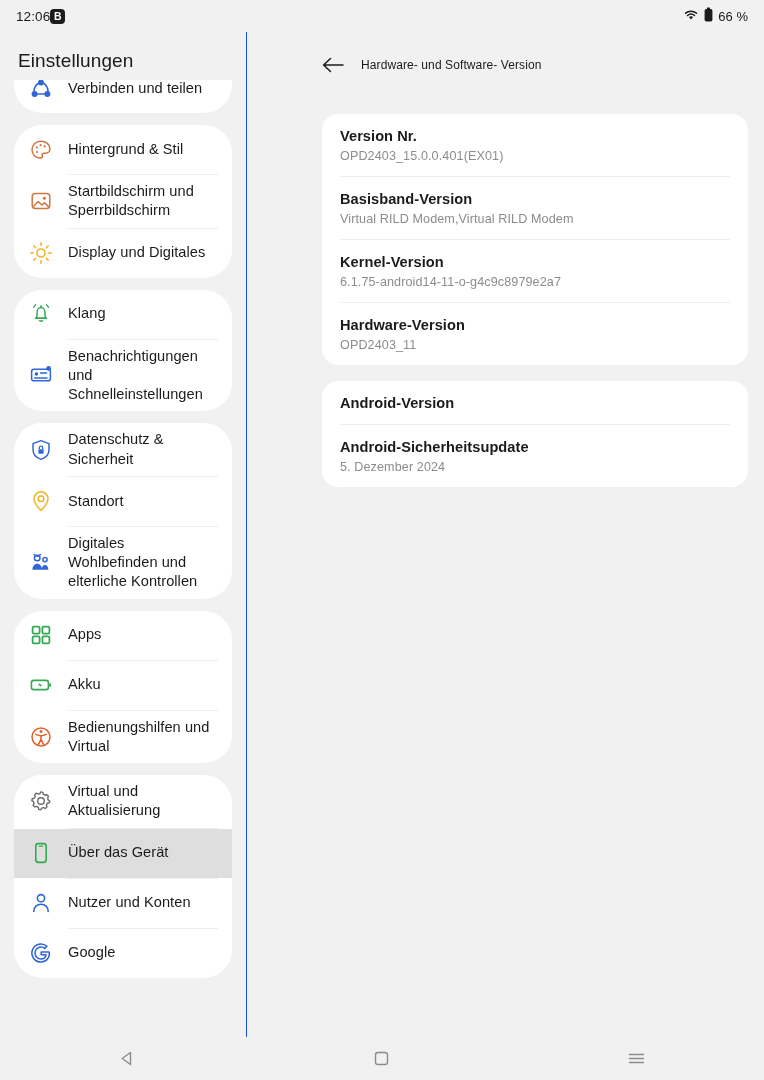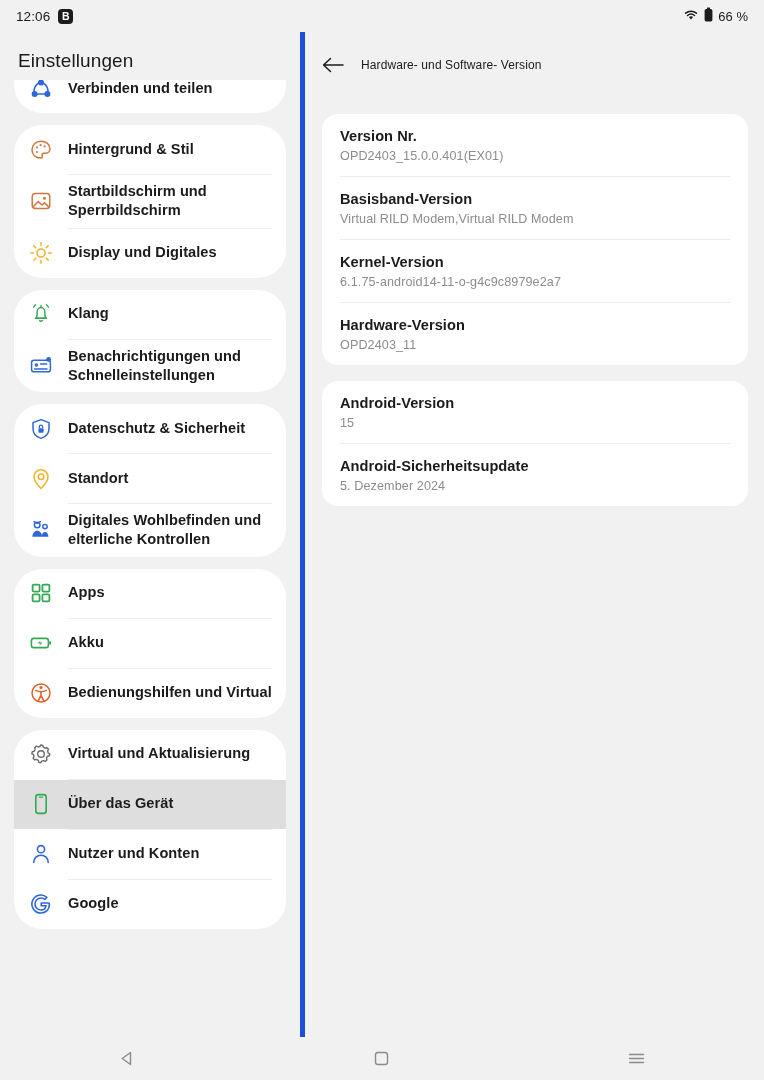--- a/index.html
+++ b/index.html
@@ -11,46 +11,46 @@
     overflow:hidden;
   }
   #screen { position:relative; width:764px; height:1080px; background:#f1f1f1; }
 
   
   .statusbar {
     position:absolute; top:0; left:0; width:764px; height:32px;
     display:flex; align-items:center; justify-content:space-between;
     padding:0 16px;
   }
-  .sb-left { display:flex; align-items:center; gap:8px; }
+  .sb-left { display:flex; align-items:center; }
   .sb-clock { font-size:13.5px; color:#1b1b1b; letter-spacing:.1px; }
   .badge-b {
     width:15px; height:15px; border-radius:4px; background:#1c1c1c;
     color:#fff; font-size:10.5px; font-weight:bold;
     display:flex; align-items:center; justify-content:center; line-height:1;
   }
   .sb-right { display:flex; align-items:center; gap:5px; }
   .sb-pct { font-size:13px; color:#1b1b1b; }
 
   
   .leftpane {
-    position:absolute; top:32px; left:0; width:305px; height:1005px;
-    background:#f1f1f1; border-right:5px solid #1d4ed8; overflow:hidden;
+    position:absolute; top:32px; left:0; width:247px; height:1005px;
+    background:#f1f1f1; border-right:1px solid #1d4ed8; overflow:hidden;
   }
   .settings-title {
     font-size:19px; color:#1b1b1b; padding:18px 0 0 18px; letter-spacing:.1px;
   }
   .nav-scroll { position:absolute; top:48px; left:0; right:0; bottom:0; overflow:hidden; }
   .card-group {
     background:#ffffff; border-radius:28px; margin:0 14px 12px 14px; overflow:hidden;
   }
   .card-group.clipped-top { border-top-left-radius:0; border-top-right-radius:0; margin-top:0; }
   .nav-row {
     position:relative; display:flex; align-items:center;
-    min-height:49px; padding:7px 14px 7px 14px; cursor:default;font-weight:bold;
+    min-height:49px; padding:7px 14px 7px 14px; cursor:default;
   }
   .nav-row.selected { background:#dedede; }
   .nav-ico {
     width:26px; min-width:26px; height:26px; margin-right:14px;
     display:flex; align-items:center; justify-content:center;
   }
   .nav-ico svg { display:block; }
   .nav-label {
     font-size:14.6px; color:#1b1b1b; line-height:1.32; letter-spacing:.05px;
   }
@@ -323,21 +323,20 @@
           </div>
           <div class="info-div"></div>
           <div class="info-row">
             <div class="info-label">Hardware-Version</div>
             <div class="info-value">OPD2403_11</div>
           </div>
         </div>
         <div class="info-card">
           <div class="info-row">
             <div class="info-label">Android-Version</div>
-            <div class="info-value">15</div>
           </div>
           <div class="info-div"></div>
           <div class="info-row">
             <div class="info-label">Android-Sicherheitsupdate</div>
             <div class="info-value">5. Dezember 2024</div>
           </div>
         </div>
       </div>
   </div>
 

